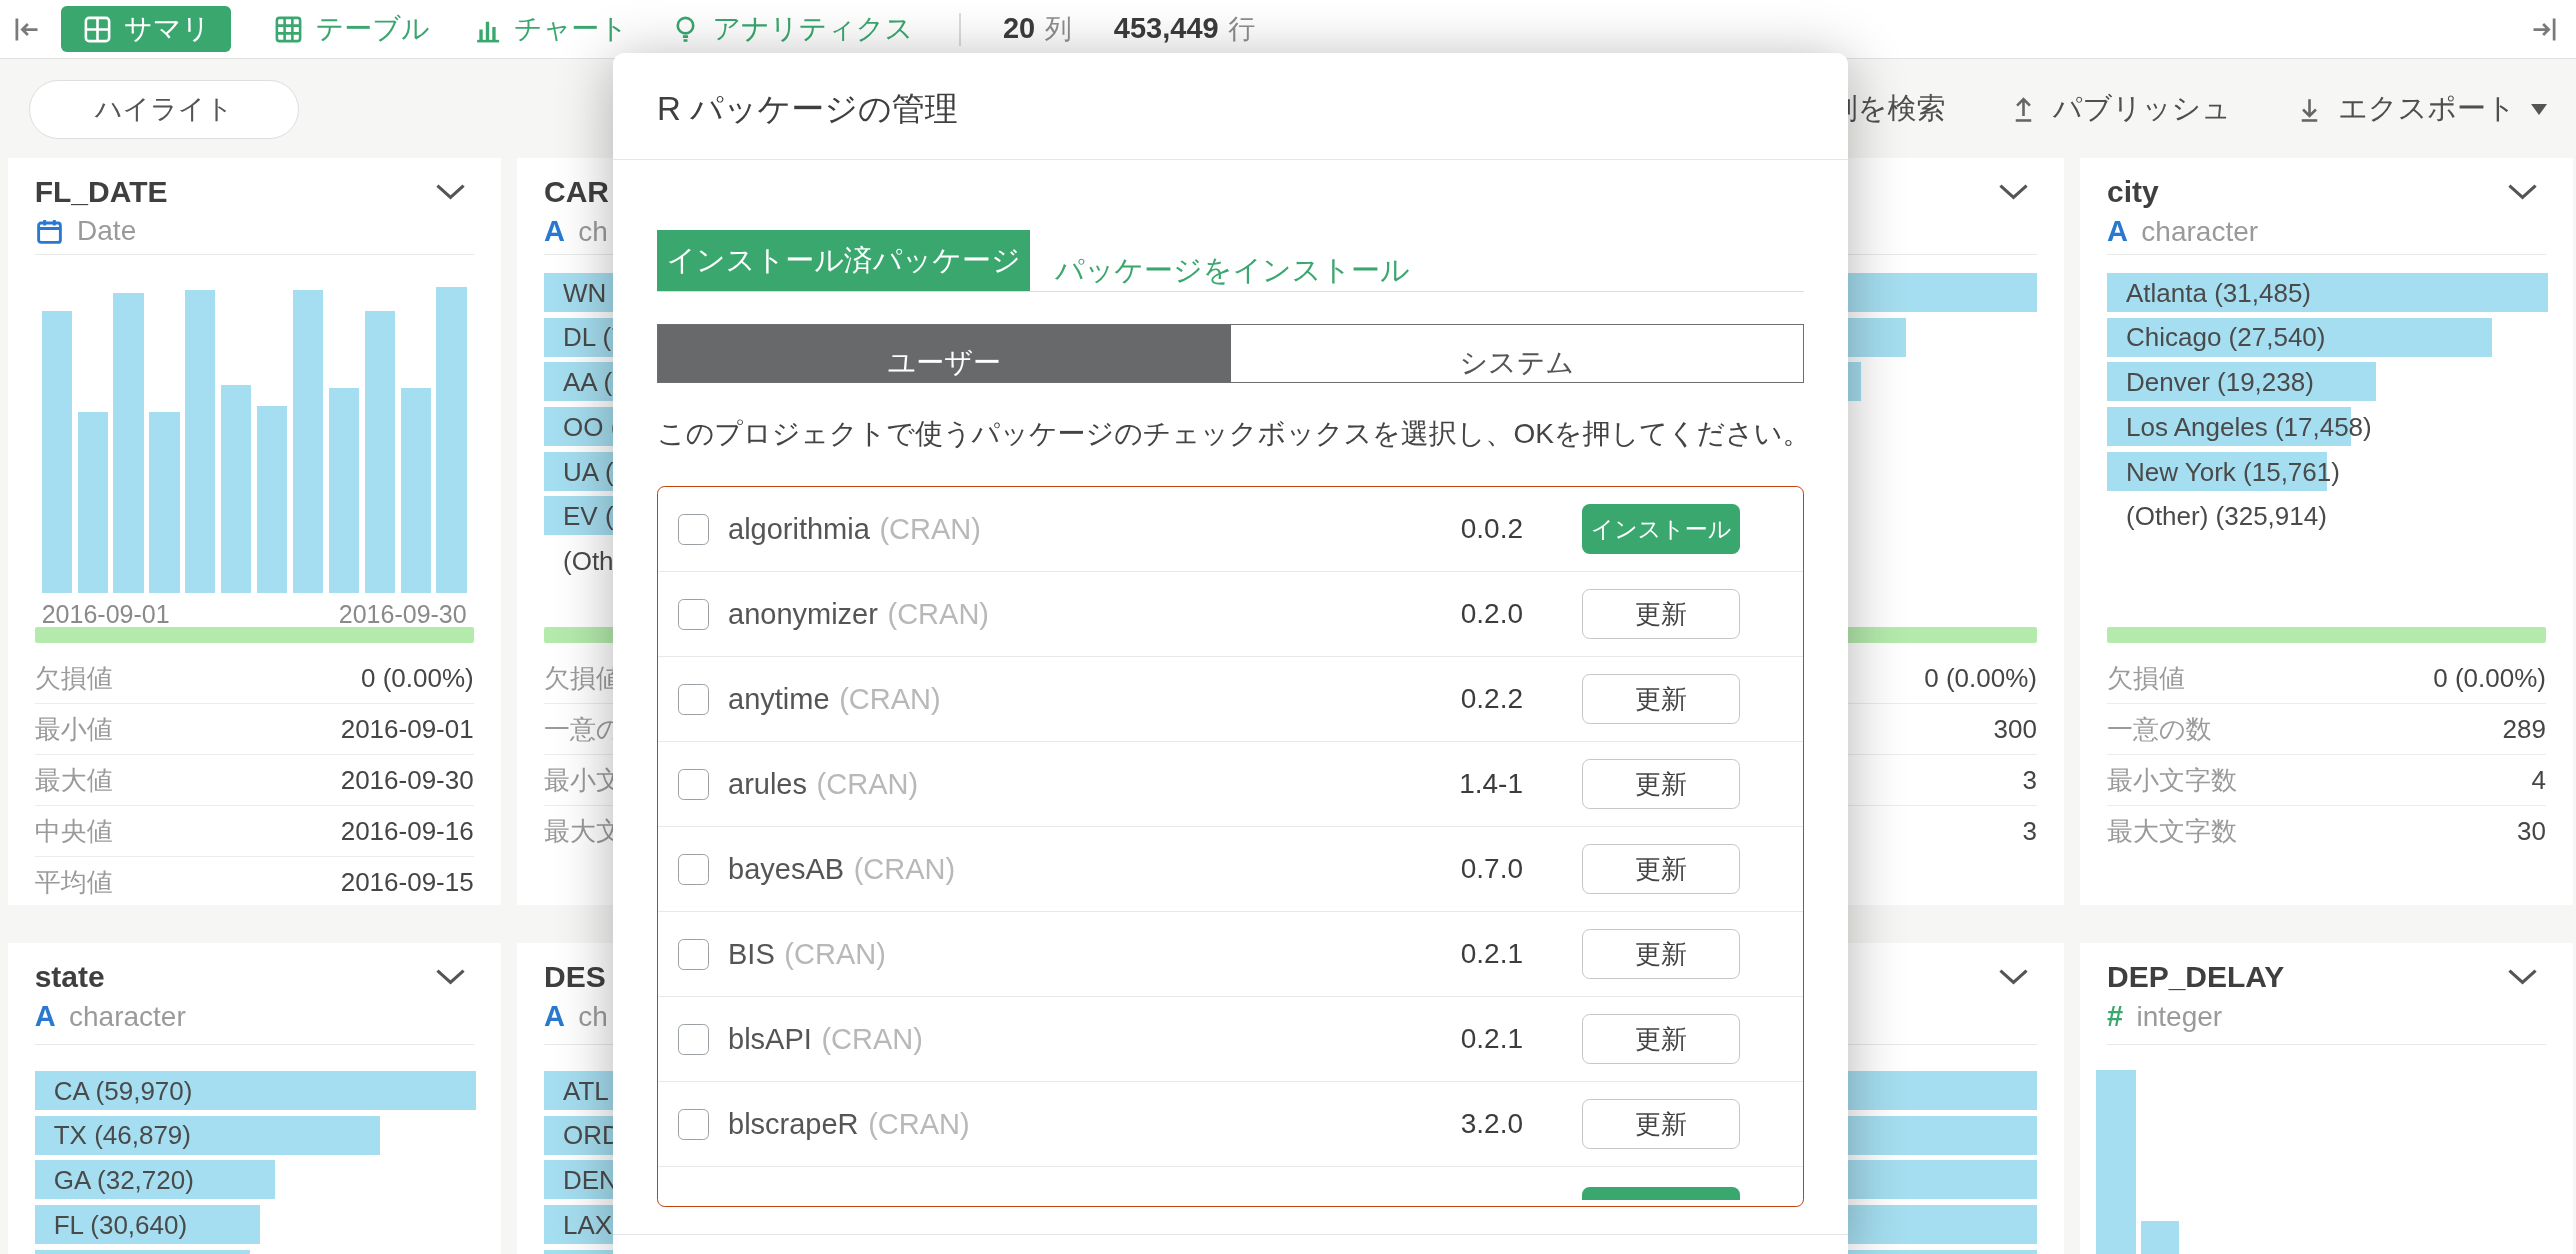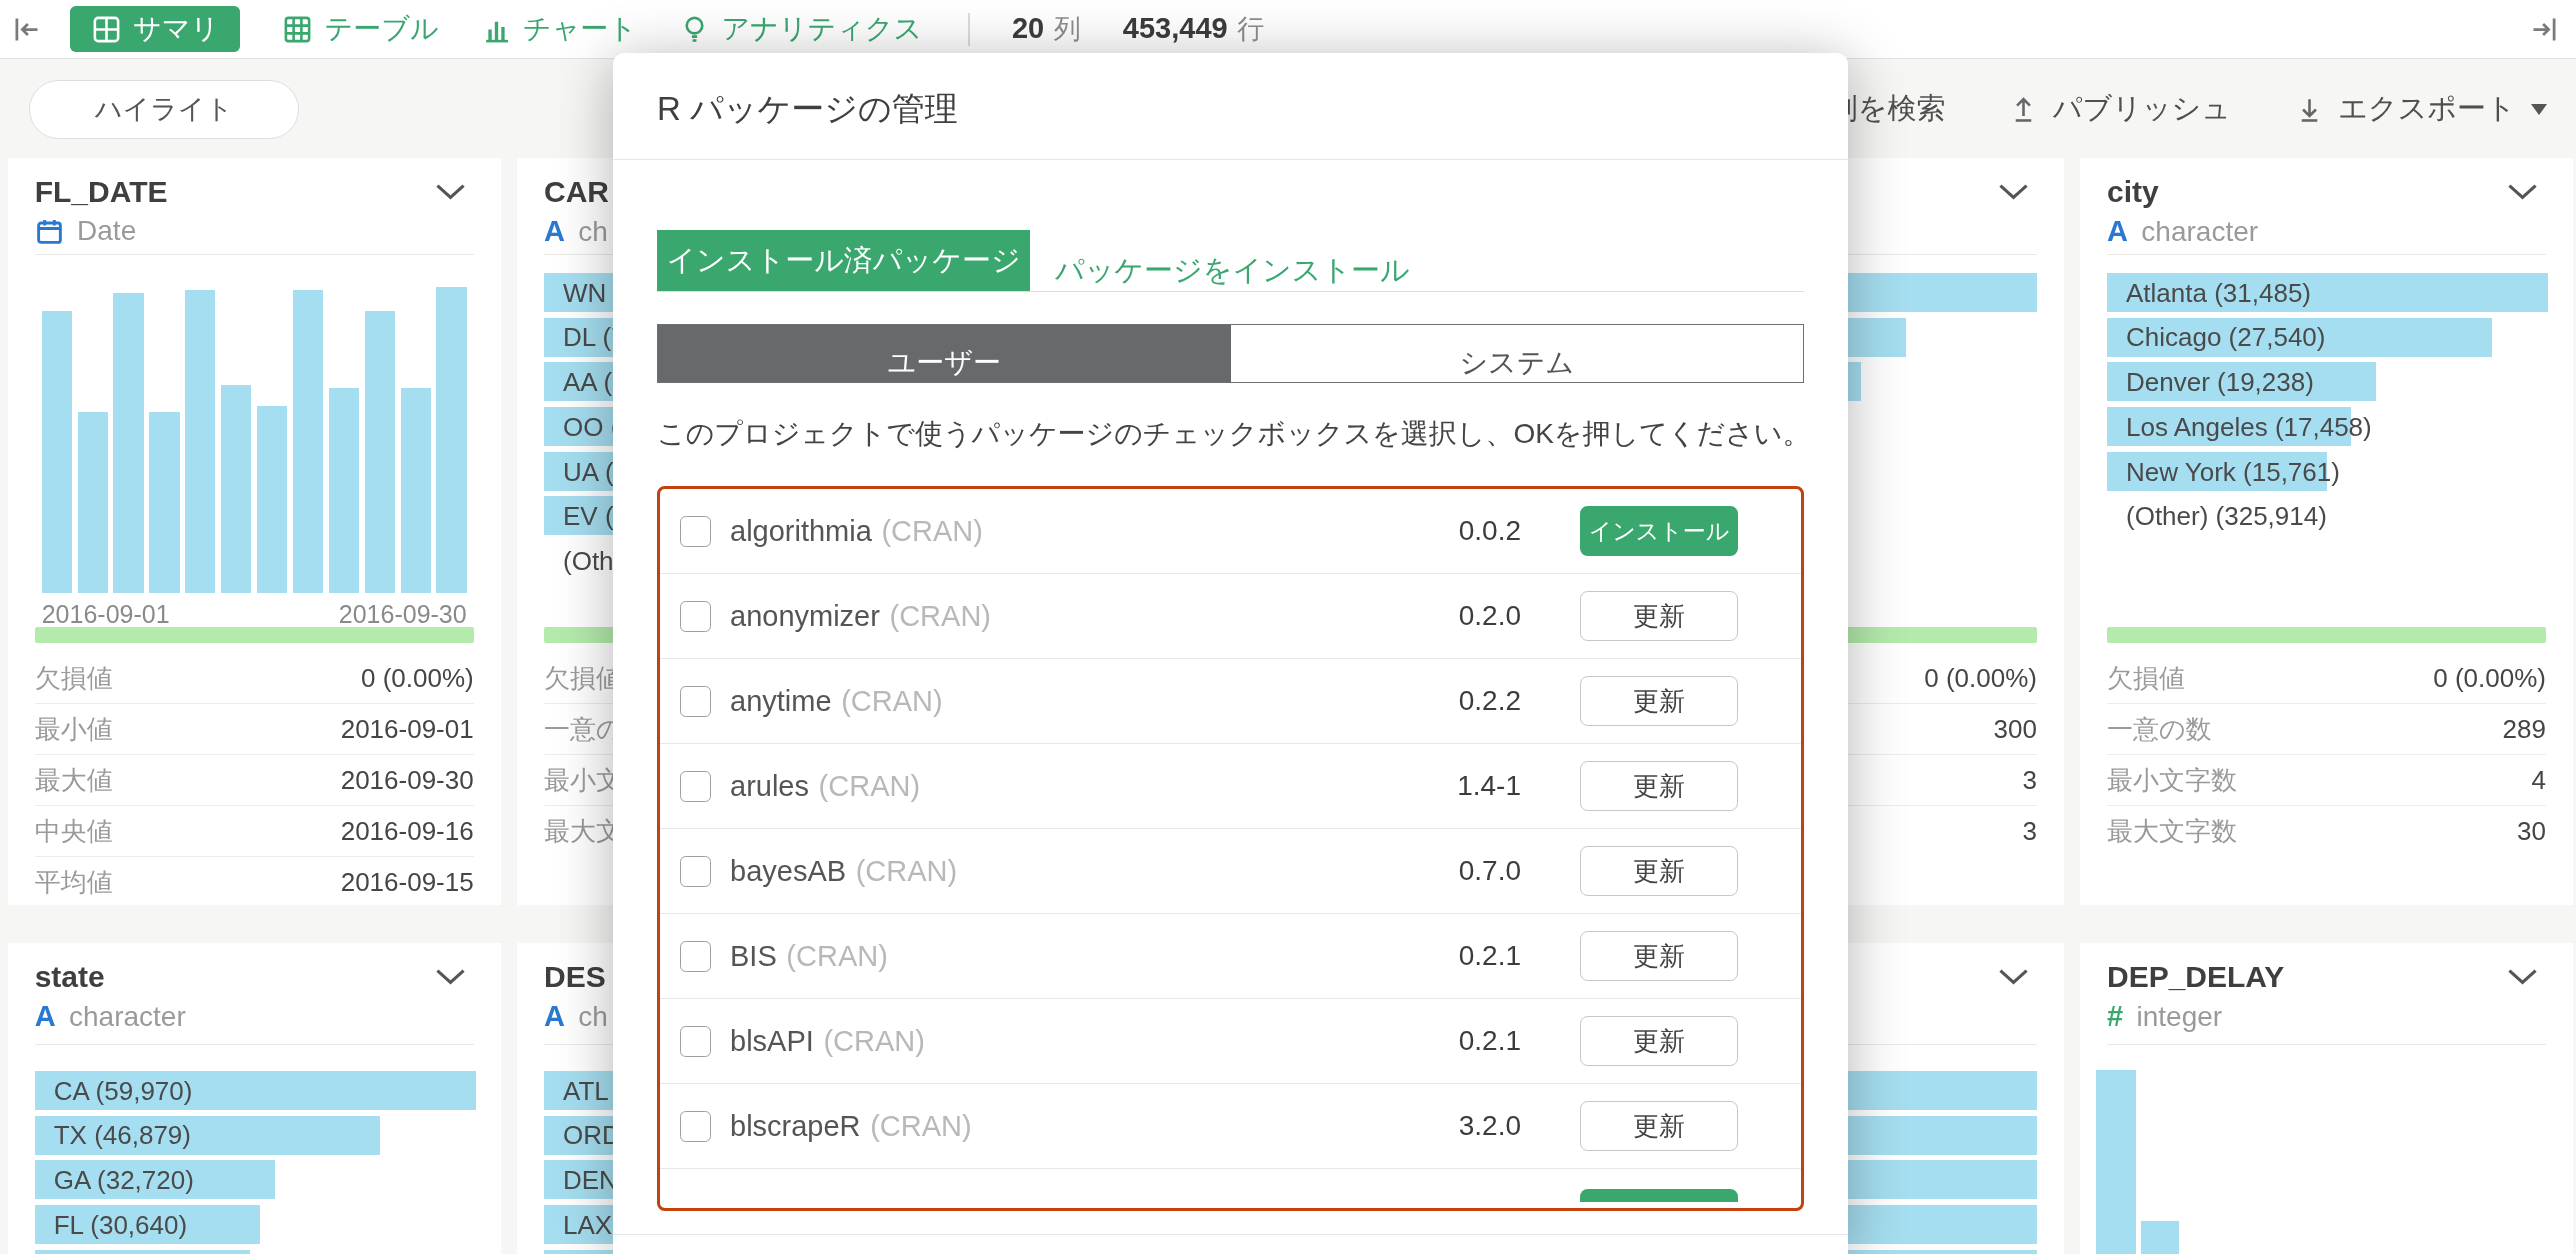--- a/index.html
+++ b/index.html
@@ -3,21 +3,21 @@
 <meta charset="utf-8">
 <style>
   html,body{margin:0;padding:0;}
   #app{position:relative;width:2576px;height:1254px;overflow:hidden;background:#f6f6f5;
        font-family:"Liberation Sans","DejaVu Sans",sans-serif;color:#444;}
   
   .toolbar{position:absolute;left:0;top:0;width:2576px;height:59px;background:#ffffff;
            border-bottom:1.9px solid #e2e2e0;display:flex;align-items:center;box-sizing:border-box;}
   .icon-btn{display:inline-flex;align-items:center;justify-content:center;cursor:pointer;}
   .tb-collapse{margin-left:9.6px;}
-  .tb-summary{margin-left:27px;height:46px;padding:0 21px;border-radius:5.7px;background:#3aa76f;
+  .tb-summary{margin-left:18px;height:46px;padding:0 21px;border-radius:5.7px;background:#3aa76f;
               display:flex;align-items:center;gap:11.5px;color:#fff;font-size:28px;}
   .tb-tab{margin-left:42px;display:flex;align-items:center;gap:11.5px;color:#3aa76f;font-size:28px;cursor:pointer;}
   .tb-divider{margin-left:46px;width:1.9px;height:33px;background:#dcdcdc;}
   .tb-count{margin-left:42px;display:flex;align-items:baseline;gap:9.6px;}
   .tb-count b{font-size:29px;color:#3c3c3c;}
   .tb-count span{font-size:27px;color:#8d8d8d;}
   .tb-expand{margin-left:auto;margin-right:15.3px;}
   
   .subbar{position:absolute;left:0;top:61px;width:2576px;height:96px;display:flex;align-items:center;
           padding:0 29px;box-sizing:border-box;}
@@ -67,21 +67,21 @@
   .m-tab-active{width:373px;background:#3aa76f;color:#fff;font-size:29px;display:flex;
                 align-items:center;justify-content:center;cursor:pointer;}
   .m-tab{margin-left:25px;color:#3aa76f;font-size:29px;display:flex;align-items:flex-end;cursor:pointer;}
   .m-tabline{position:absolute;top:238px;left:44px;right:44px;height:1px;background:#dddddd;}
   .m-toggle{position:absolute;top:271px;left:44px;right:44px;height:59px;border:1.9px solid #6d7072;
             display:flex;box-sizing:border-box;}
   .m-toggle .half{flex:1;display:flex;align-items:flex-end;justify-content:center;font-size:28px;cursor:pointer;}
   .m-toggle .half.on{background:#67696b;color:#fff;}
   .m-toggle .half.off{background:#fff;color:#555;}
   .m-instruction{position:absolute;top:362px;left:44px;right:44px;font-size:28px;color:#444;white-space:nowrap;}
-  .m-list{position:absolute;top:433px;left:44px;right:44px;height:719px;border:3px solid #c2410c;
+  .m-list{position:absolute;top:433px;left:44px;right:44px;height:719px;border:1px solid #c2410c;
           border-radius:7.7px;overflow:hidden;background:#fff;}
   .pkg-row{position:relative;height:85px;border-bottom:1px solid #e8e8e8;display:flex;align-items:center;
            padding-left:20px;box-sizing:border-box;}
   .cb{width:29px;height:29px;border:1.9px solid #9aa0a3;border-radius:5.7px;background:#fff;
       margin-right:19px;flex:0 0 auto;cursor:pointer;}
   .pkg-name{font-size:29px;color:#555;}
   .pkg-src{font-size:29px;color:#b8b8b8;margin-left:9.6px;}
   .pkg-ver{position:absolute;right:280px;font-size:28px;color:#3c3c3c;}
   .pkg-btn{position:absolute;right:63px;width:158px;height:50px;border-radius:7.7px;font-size:25px;
            display:flex;align-items:center;justify-content:center;box-sizing:border-box;cursor:pointer;

